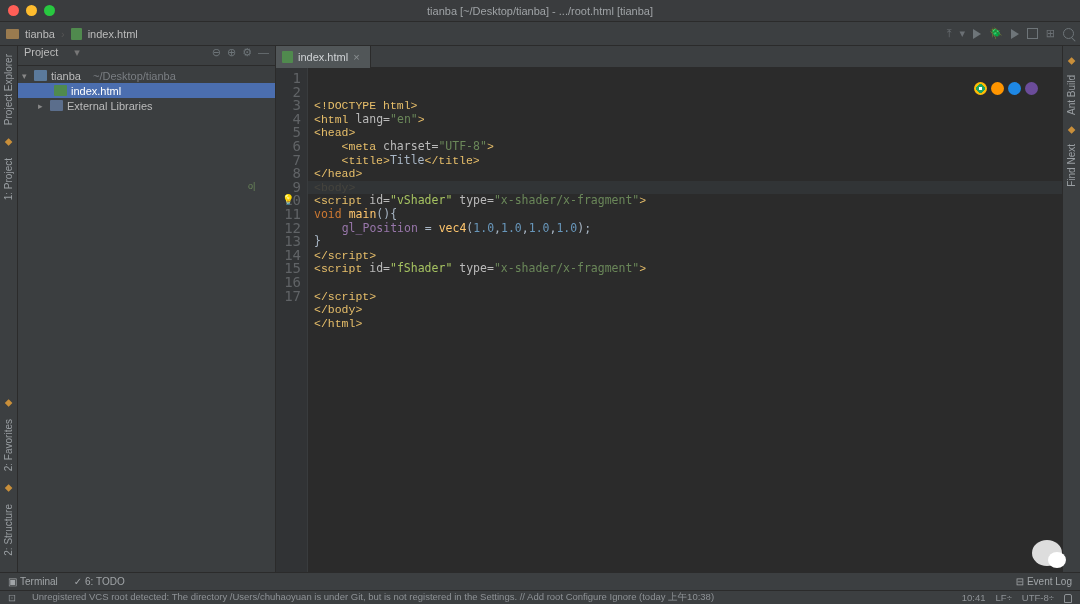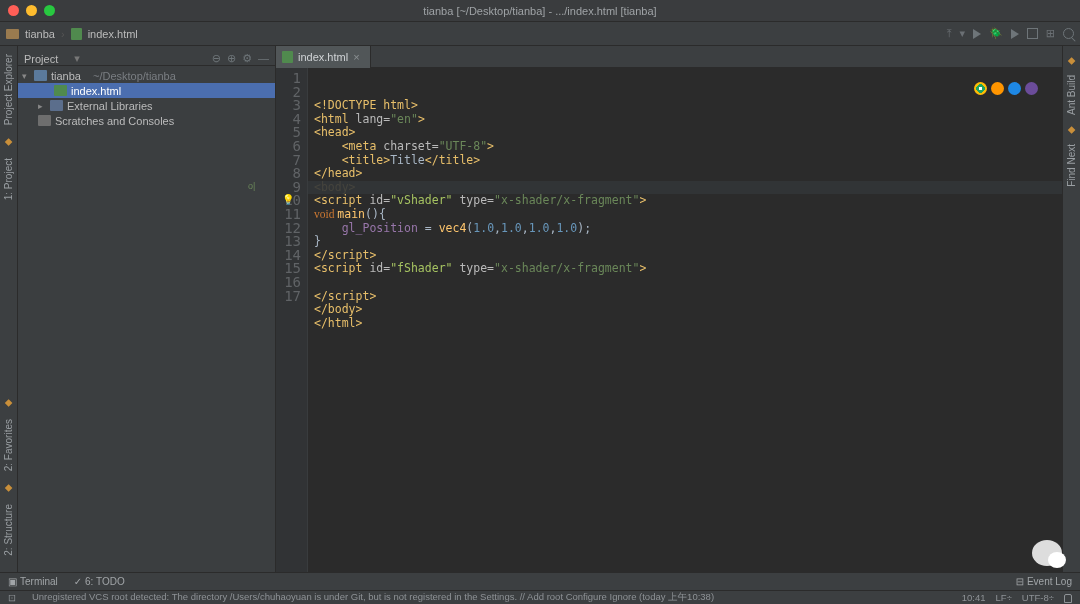--- a/index.html
+++ b/index.html
@@ -66,21 +66,21 @@
   background: #3b3e40;
   border-right: 1px solid #2b2b2b;
   display: flex;
   flex-direction: column;
 }
 .sidebar-header {
   height: 20px;
   background: #3c3f41;
   border-bottom: 1px solid #2b2b2b;
   display: flex;
-  align-items: flex-end;
+  align-items: flex-start;
   padding: 0 6px;
   gap: 16px;
   font-size: 11px;
 }
 .sidebar-header .sp { margin-left: auto; display: flex; gap: 6px; color: #6e7579; }
 .tree { padding: 2px 0; font-size: 11px; }
 .tree-row { display: flex; align-items: center; height: 15px; padding: 0 4px; gap: 4px; }
 .tree-row.selected { background: #4b6eaf; color: #fff; }
 .tree-caret { width: 8px; color: #888; font-size: 9px; }
 .tree-row .ico { width: 13px; height: 11px; display: inline-block; }
@@ -128,24 +128,24 @@
 .code {
   flex: 1;
   padding: 4px 0 0 6px;
   font-family: Menlo, Consolas, monospace;
   font-size: 11.5px;
   line-height: 13.6px;
   color: #a9b7c6;
   white-space: pre;
   position: relative;
 }
-.tag { color: #e8bf6a; }
+.tag { color: #e8bf6a; font-family: Liberation Mono, monospace; }
 .attr { color: #bababa; }
 .str { color: #6a8759; }
-.kw { color: #cc7832; font-family: Liberation Serif, serif; }
+.kw { color: #cc7832; }
 .fn { color: #ffc66d; }
 .num { color: #6897bb; }
 .id-val { color: #a5c261; }
 .ident { color: #9876aa; }
 .browser-icons {
   position: absolute;
   right: 24px;
   top: 14px;
   display: flex;
   gap: 4px;
@@ -227,21 +227,21 @@
 </style>
 </head>
 <body>
 
 <div class="titlebar">
   <div class="traffic">
     <div class="dot r"></div>
     <div class="dot y"></div>
     <div class="dot g"></div>
   </div>
-  <div class="title-center">tianba [~/Desktop/tianba] - .../index.html [tianba]</div>
+  <div class="title-center">tianba [~/Desktop/tianba] - .../root.html [tianba]</div>
 </div>
 
 <div class="navbar">
   <div class="nav-left">
     <span class="folder-ico"></span>
     <span>tianba</span>
     <span class="nav-sep">›</span>
     <span class="html-ico"></span>
     <span>index.html</span>
   </div>
@@ -289,24 +289,20 @@
         <span class="tree-hint">~/Desktop/tianba</span>
       </div>
       <div class="tree-row selected indent2">
         <span class="ico file"></span>
         <span>index.html</span>
       </div>
       <div class="tree-row indent1">
         <span class="tree-caret">▸</span>
         <span class="ico lib"></span>
         <span>External Libraries</span>
-      </div>
-      <div class="tree-row indent1">
-        <span class="ico scratch"></span>
-        <span>Scratches and Consoles</span>
       </div>
     </div>
   </div>
 
   <div class="editor-area">
     <div class="tabbar">
       <div class="tab">
         <span class="html-ico"></span>
         <span>index.html</span>
         <span class="close">×</span>

